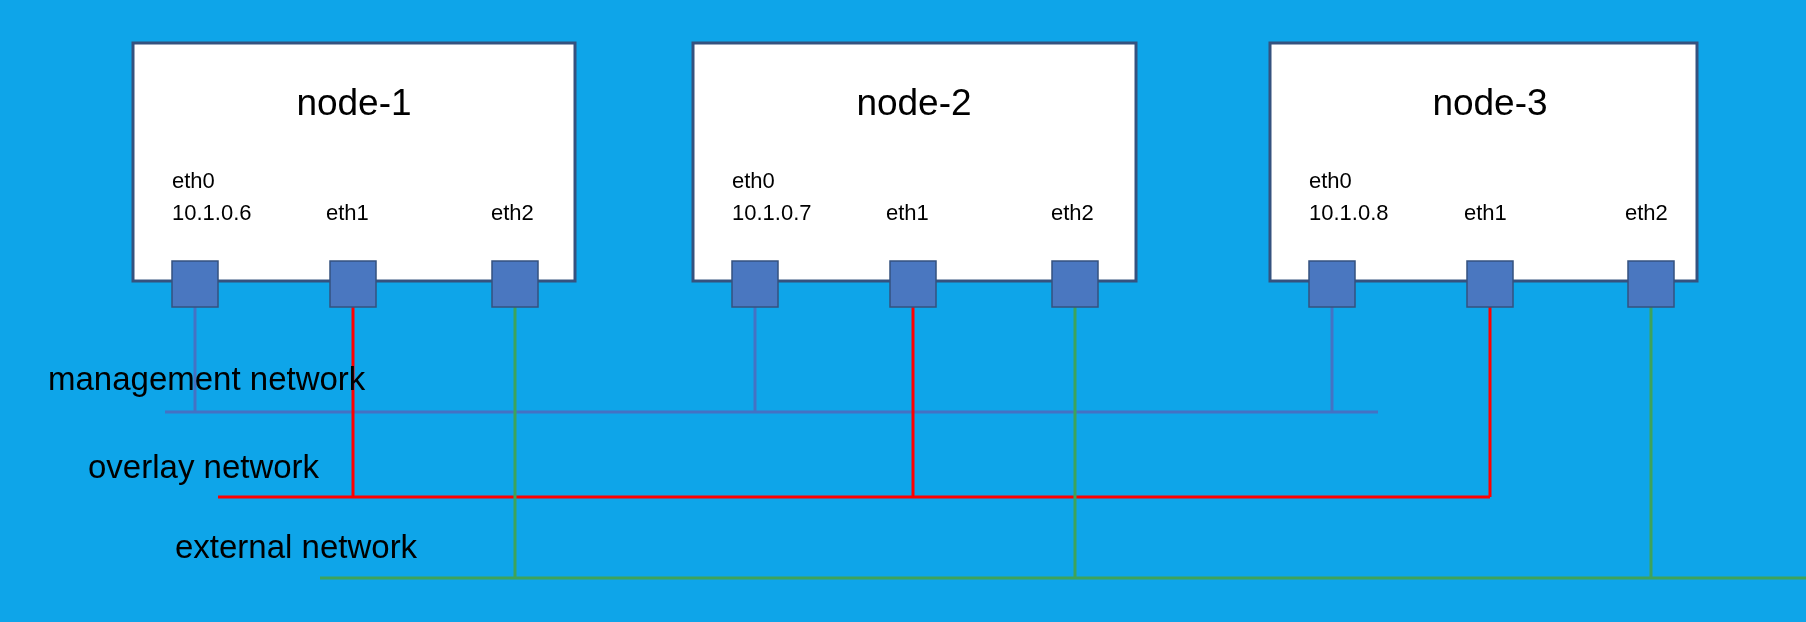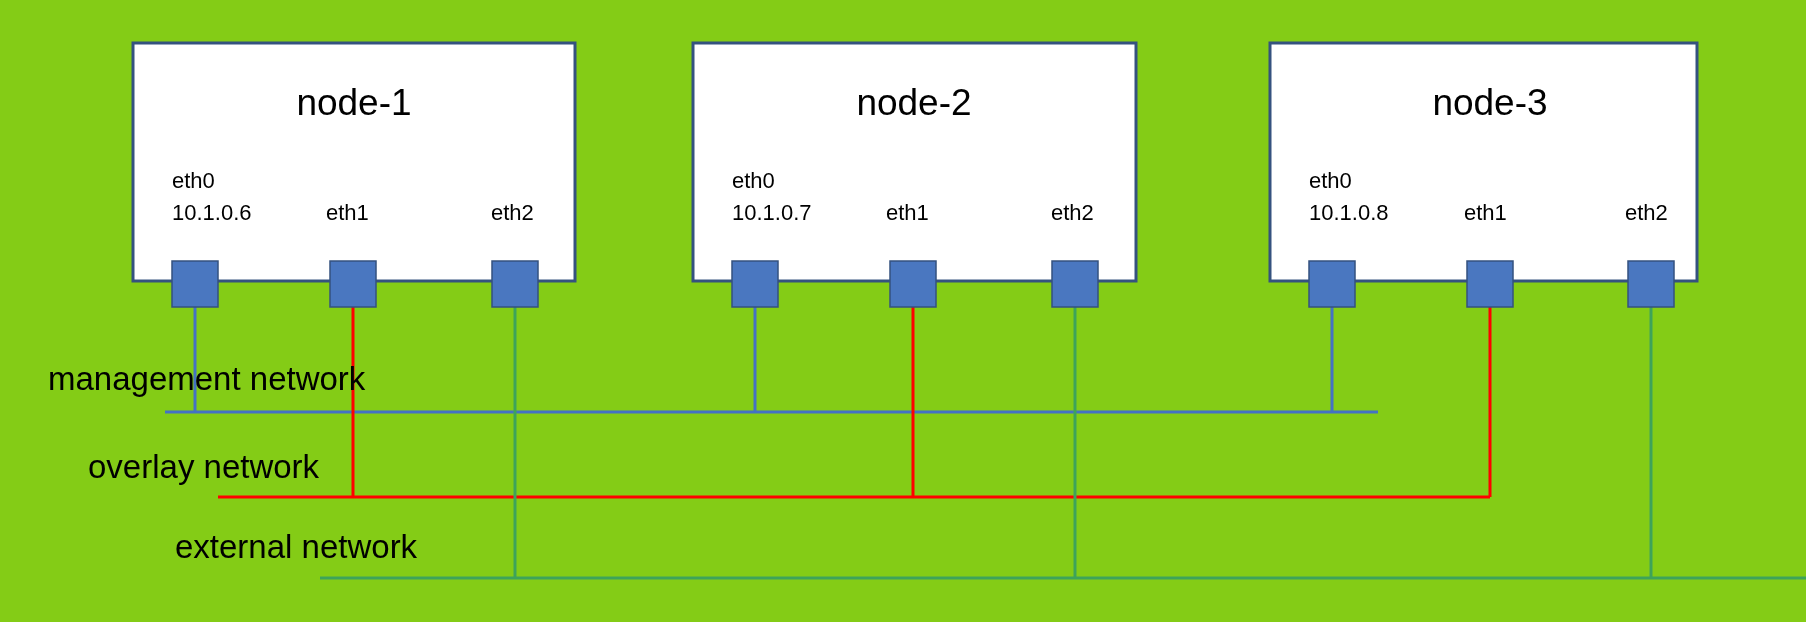--- a/index.html
+++ b/index.html
@@ -9,21 +9,21 @@
     background: #ffffff;
   }
   body {
     font-family: "Liberation Sans", sans-serif;
     color: #000000;
   }
   #canvas {
     position: relative;
     width: 1806px;
     height: 622px;
-    background: #84cc16;
+    background: #0ea5e9;
     overflow: hidden;
   }
   #diagram-svg {
     position: absolute;
     left: 0;
     top: 0;
     width: 1806px;
     height: 622px;
   }
   .node-title {

